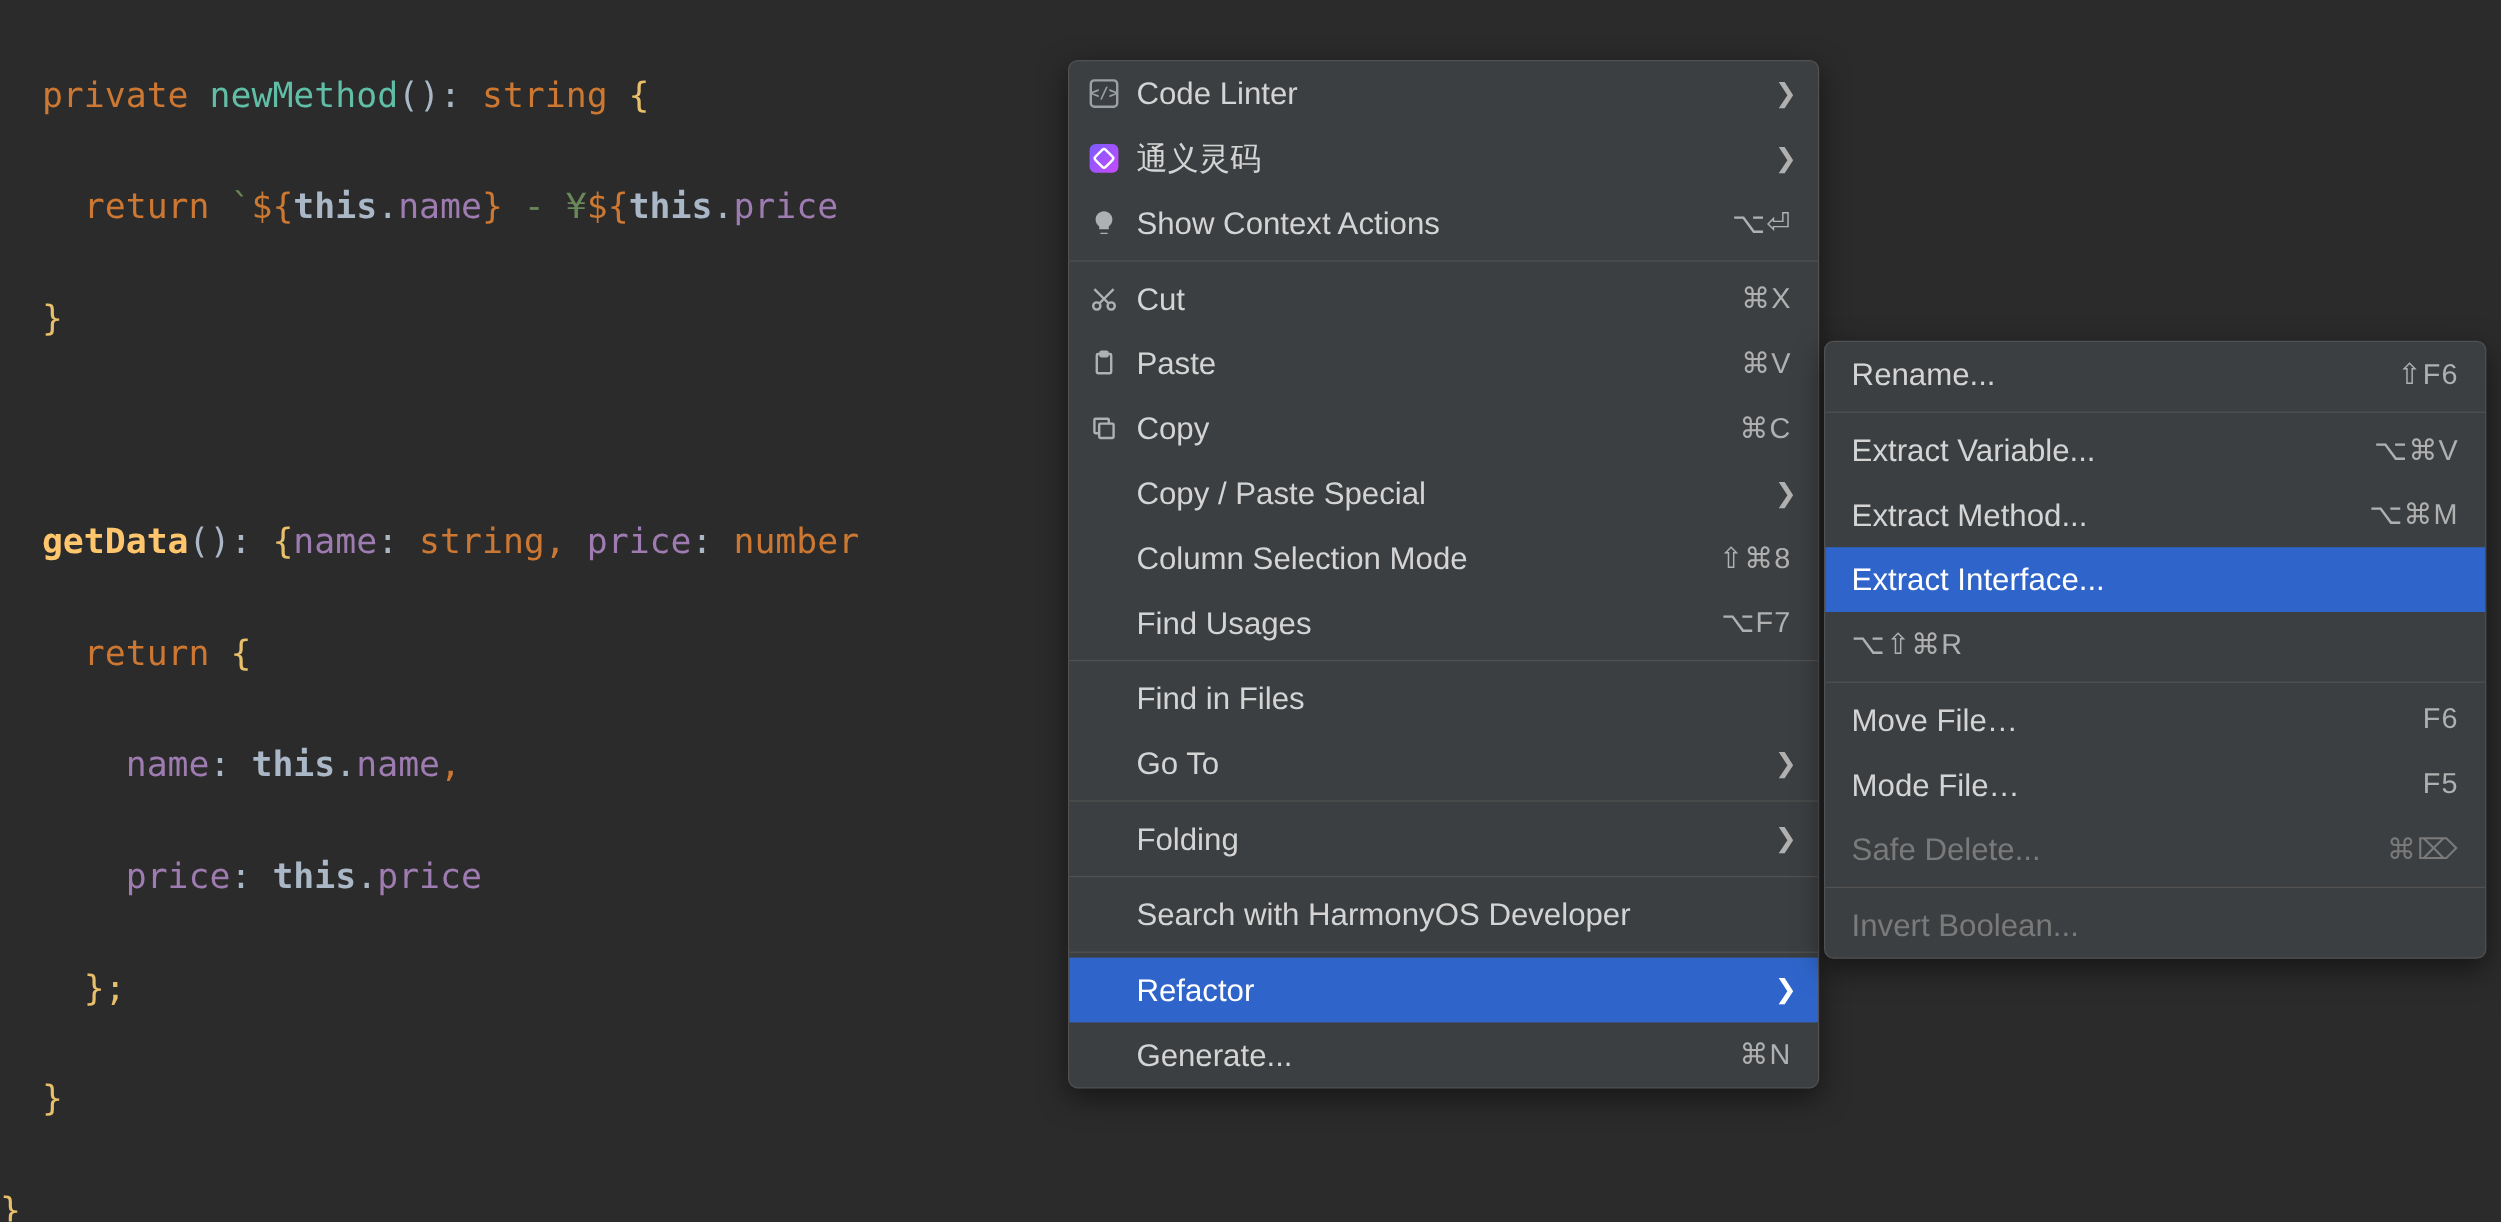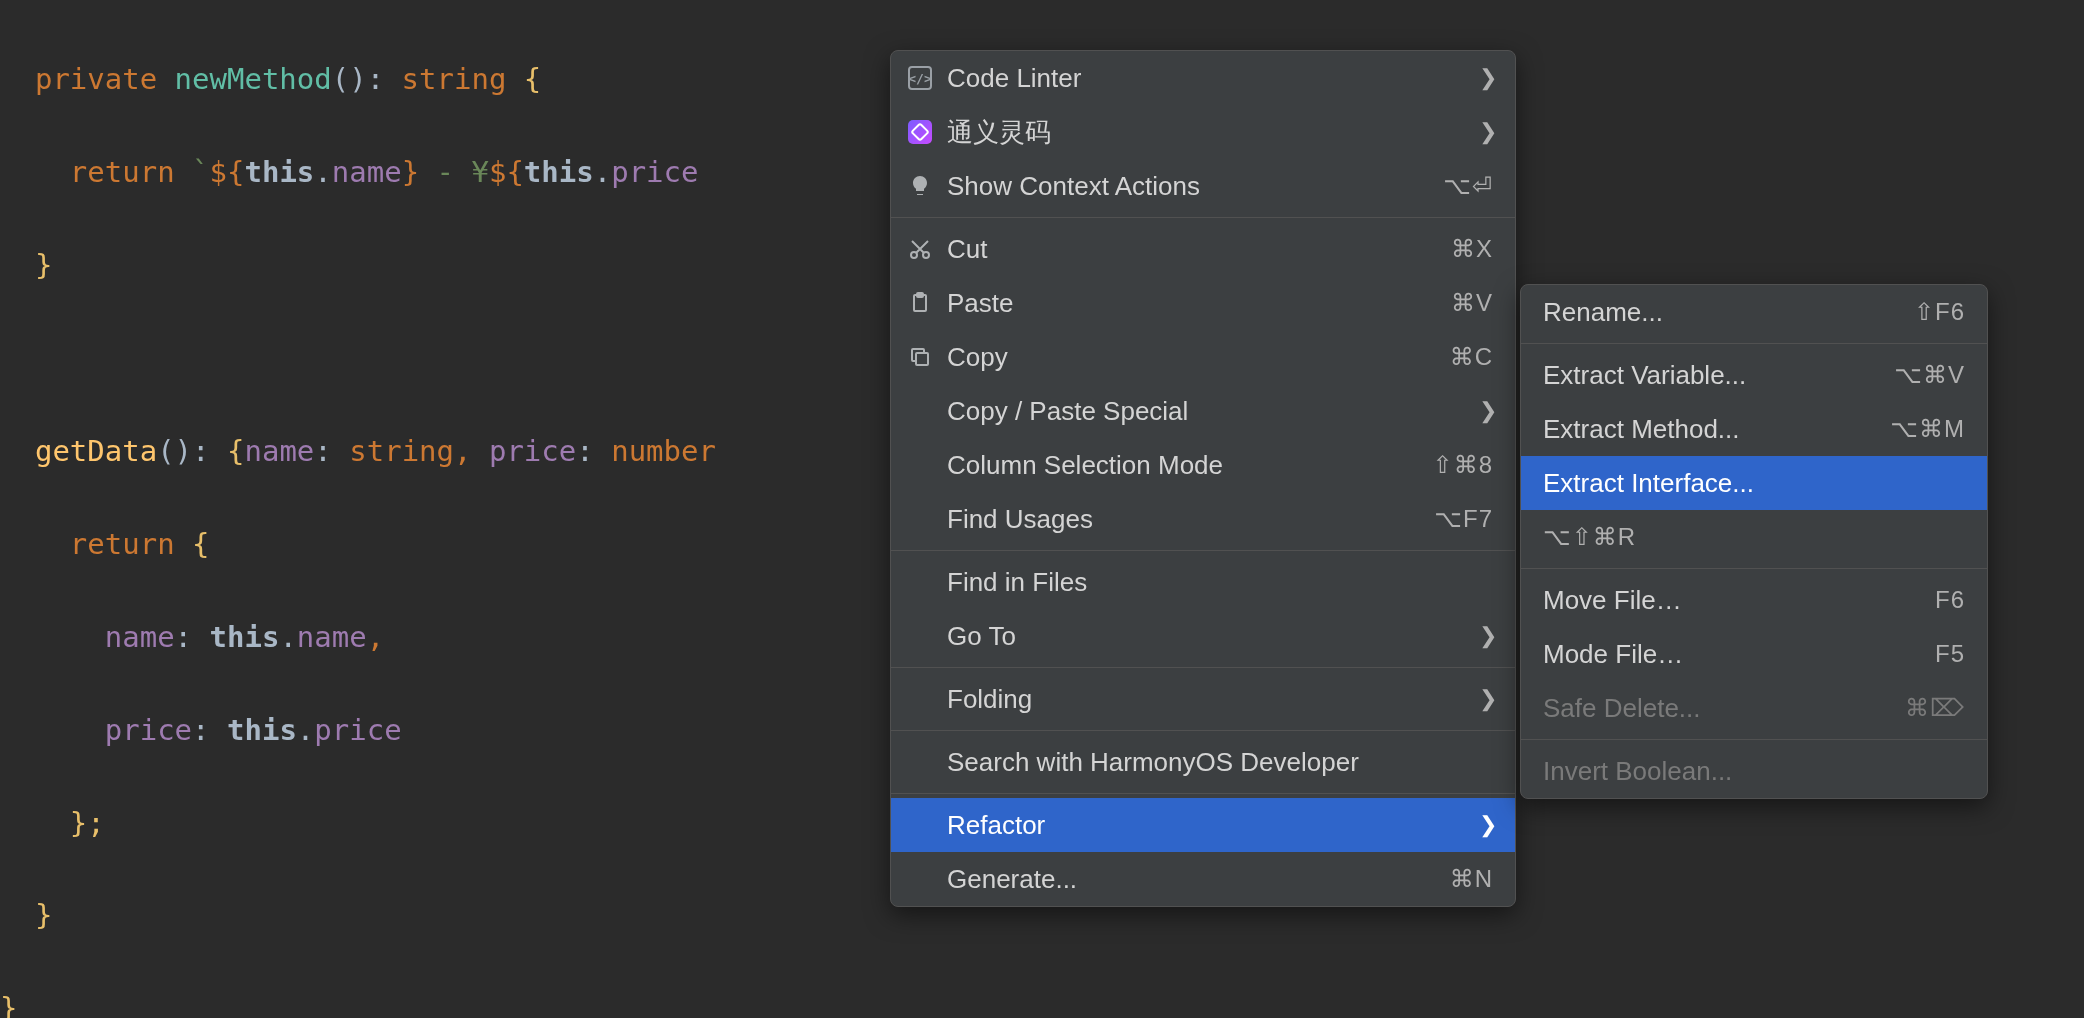--- a/index.html
+++ b/index.html
@@ -31,36 +31,36 @@
     z-index: 0;
   }
   .line > span { position: relative; z-index: 1; }
   .kw   { color: #cc7832; }
   .fn   { color: #61bea6; }
   .ty   { color: #cc7832; }
   .sym  { color: #a9b7c6; }
   .brace{ color: #e8bf6a; }
   .str  { color: #6a8759; }
   .pf   { color: #9e7bb0; }
-  .yel  { color: #ffc66d; }
+  .yel  { color: #ffc66d; font-weight: bold; }
   .this { color: #a9b7c6; font-weight:bold;text-align:right;}
   
   .menu {
     position: absolute;
     background: #3c3f41;
     border: 1px solid #515151;
     border-radius: 8px;
     font-family: -apple-system, "Helvetica Neue", sans-serif;
     font-size: 26px;
     color: #d4d4d4;
     box-shadow: 0 8px 24px rgba(0,0,0,0.5);
     overflow: hidden;
   }
   .menu1 { top: 50px; left: 890px; width: 626px; }
-  .menu2 { top: 284px; left: 1520px; width: 468px; }
+  .menu2 { top: 284px; left: 1520px; width: 552px; }
   .mi {
     display: flex;
     align-items: center;
     height: 54px;
     padding: 0 22px 0 56px;
     position: relative;
     cursor: default;
   }
   .mi .mlabel { flex: 1; white-space: nowrap; }
   .mi .shortcut { color: #b0b0b0; font-size: 24px; letter-spacing: 1px; }

